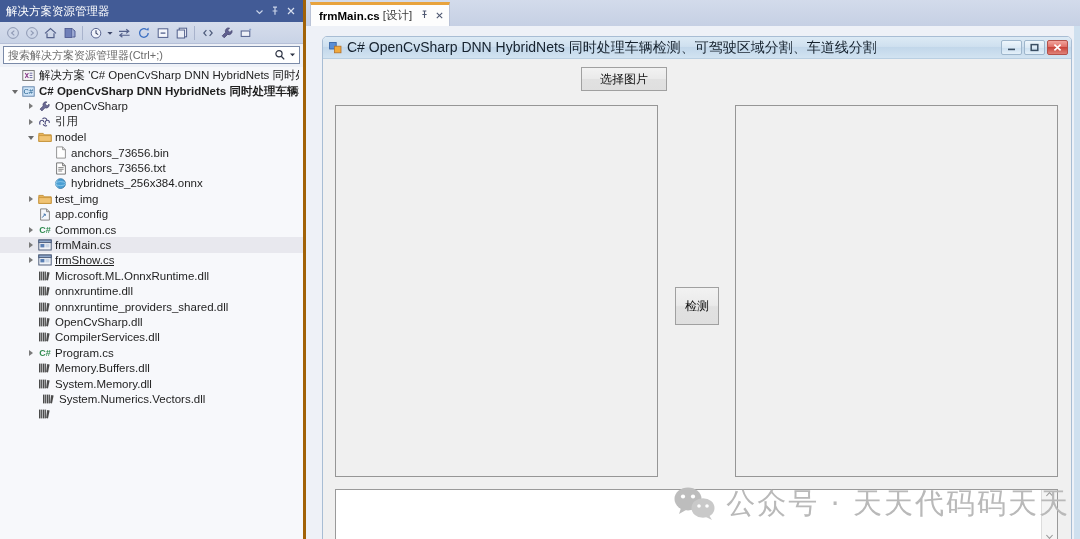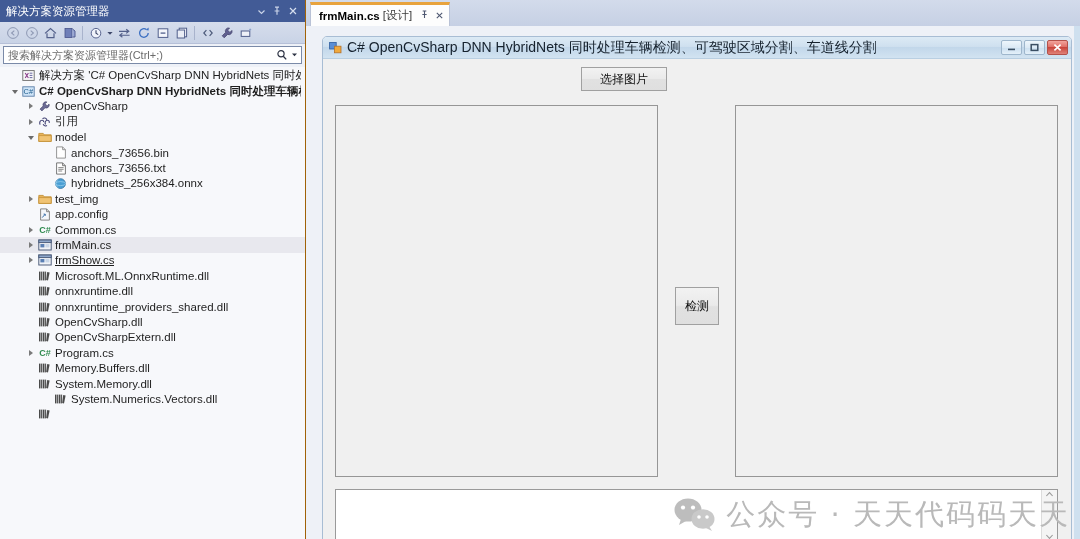--- a/index.html
+++ b/index.html
@@ -15,21 +15,21 @@
     width: 1080px; height: 539px;
     background: #f0f0f0;
   }
 
   
   .se-panel {
     position: absolute;
     left: 0; top: 0;
     width: 306px; height: 539px;
     background: #eef1f7;
-    border-right: 1px solid #a16207;
+    border-right: 3px solid #a16207;
     display: flex; flex-direction: column;
   }
   .se-header {
     height: 22px;
     background: #3f5striped;
     background: linear-gradient(to bottom,#4c5f9a 0%,#415488 100%);
     background: #425b96;
     display: flex; align-items: center;
     padding: 0 4px 0 6px;
     color: #ffffff;
@@ -235,21 +235,21 @@
     display: flex; flex-direction: column; justify-content: space-between;
     align-items: center;
     padding: 1px 0;
   }
   .sb-arrow { color:#8d8d8d; font-size:9px; line-height:9px; }
 
   
   .watermark {
     position: absolute;
     right: 10px;
-    top: 495px;
+    top: 484px;
     display: flex; align-items: center;
     color: #b9b9b9;
     font-size: 29px;
     letter-spacing: 2px;
     white-space: nowrap;
     pointer-events: none;
     z-index: 50;
     font-family: "DejaVu Sans","Liberation Sans",sans-serif;
   }
   .wm-ico { margin-right: 9px; display:flex; align-items:center; }
@@ -604,21 +604,21 @@
             <svg width="14" height="12" viewBox="0 0 14 12">
               <g fill="#4a4a4a">
                 <rect x="1" y="1.6" width="1.5" height="8.8"></rect>
                 <rect x="3.1" y="1.6" width="1" height="8.8"></rect>
                 <rect x="4.7" y="1.6" width="1.8" height="8.8"></rect>
                 <rect x="7.1" y="1.6" width="1" height="8.8"></rect>
               </g>
               <path d="M9.2 2 L11.6 2.6 L10 10.6 L8.2 10 Z" fill="#4a4a4a"></path>
             </svg>
           </span>
-          <span class="lbl">OpenCvSharpExtern.dll</span>
+          <span class="lbl">CompilerServices.dll</span>
         </div>
         <div class="tree-row" style="padding-left: 24px;">
           <span class="tw">
             <i class="arrow-closed"></i>
           </span>
           <span class="ico">
             <svg width="14" height="13" viewBox="0 0 14 13">
               <text x="7" y="10" font-size="9" fill="#2f8a4f" text-anchor="middle" font-family="Liberation Sans, sans-serif" font-weight="bold">C#</text>
             </svg>
           </span>
@@ -647,21 +647,21 @@
                 <rect x="1" y="1.6" width="1.5" height="8.8"></rect>
                 <rect x="3.1" y="1.6" width="1" height="8.8"></rect>
                 <rect x="4.7" y="1.6" width="1.8" height="8.8"></rect>
                 <rect x="7.1" y="1.6" width="1" height="8.8"></rect>
               </g>
               <path d="M9.2 2 L11.6 2.6 L10 10.6 L8.2 10 Z" fill="#4a4a4a"></path>
             </svg>
           </span>
           <span class="lbl">System.Memory.dll</span>
         </div>
-        <div class="tree-row" style="padding-left: 40px;">
+        <div class="tree-row" style="padding-left: 28px;">
           <span class="tw"></span>
           <span class="ico">
             <svg width="14" height="12" viewBox="0 0 14 12">
               <g fill="#4a4a4a">
                 <rect x="1" y="1.6" width="1.5" height="8.8"></rect>
                 <rect x="3.1" y="1.6" width="1" height="8.8"></rect>
                 <rect x="4.7" y="1.6" width="1.8" height="8.8"></rect>
                 <rect x="7.1" y="1.6" width="1" height="8.8"></rect>
               </g>
               <path d="M9.2 2 L11.6 2.6 L10 10.6 L8.2 10 Z" fill="#4a4a4a"></path>

